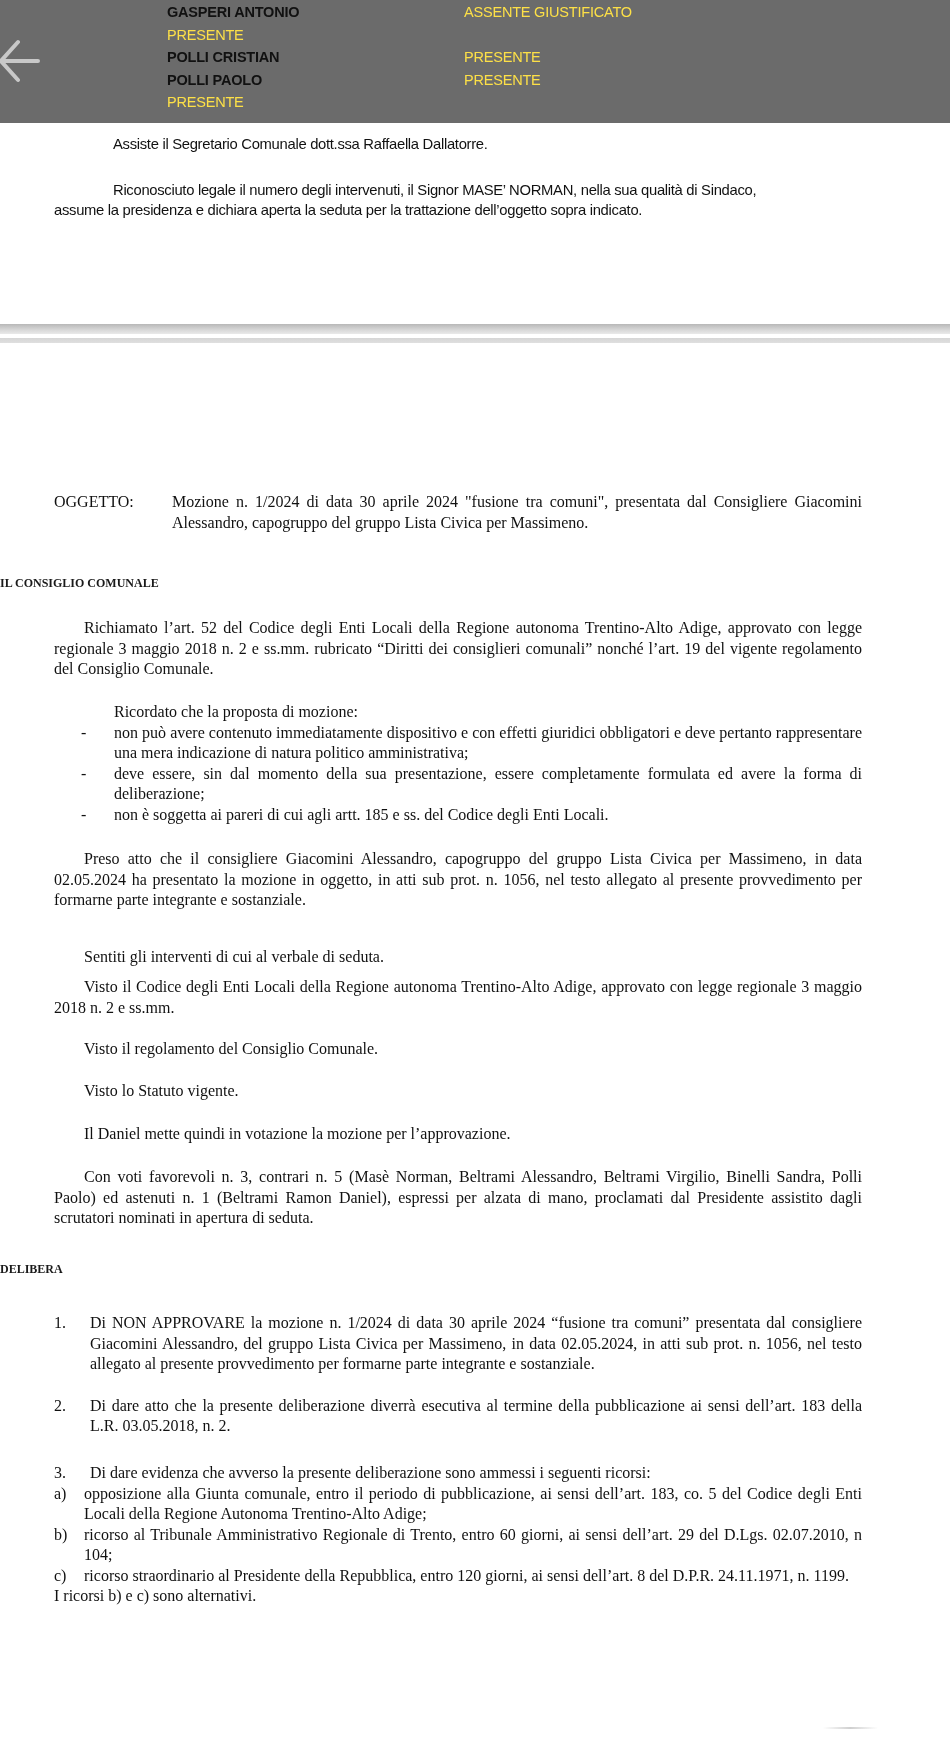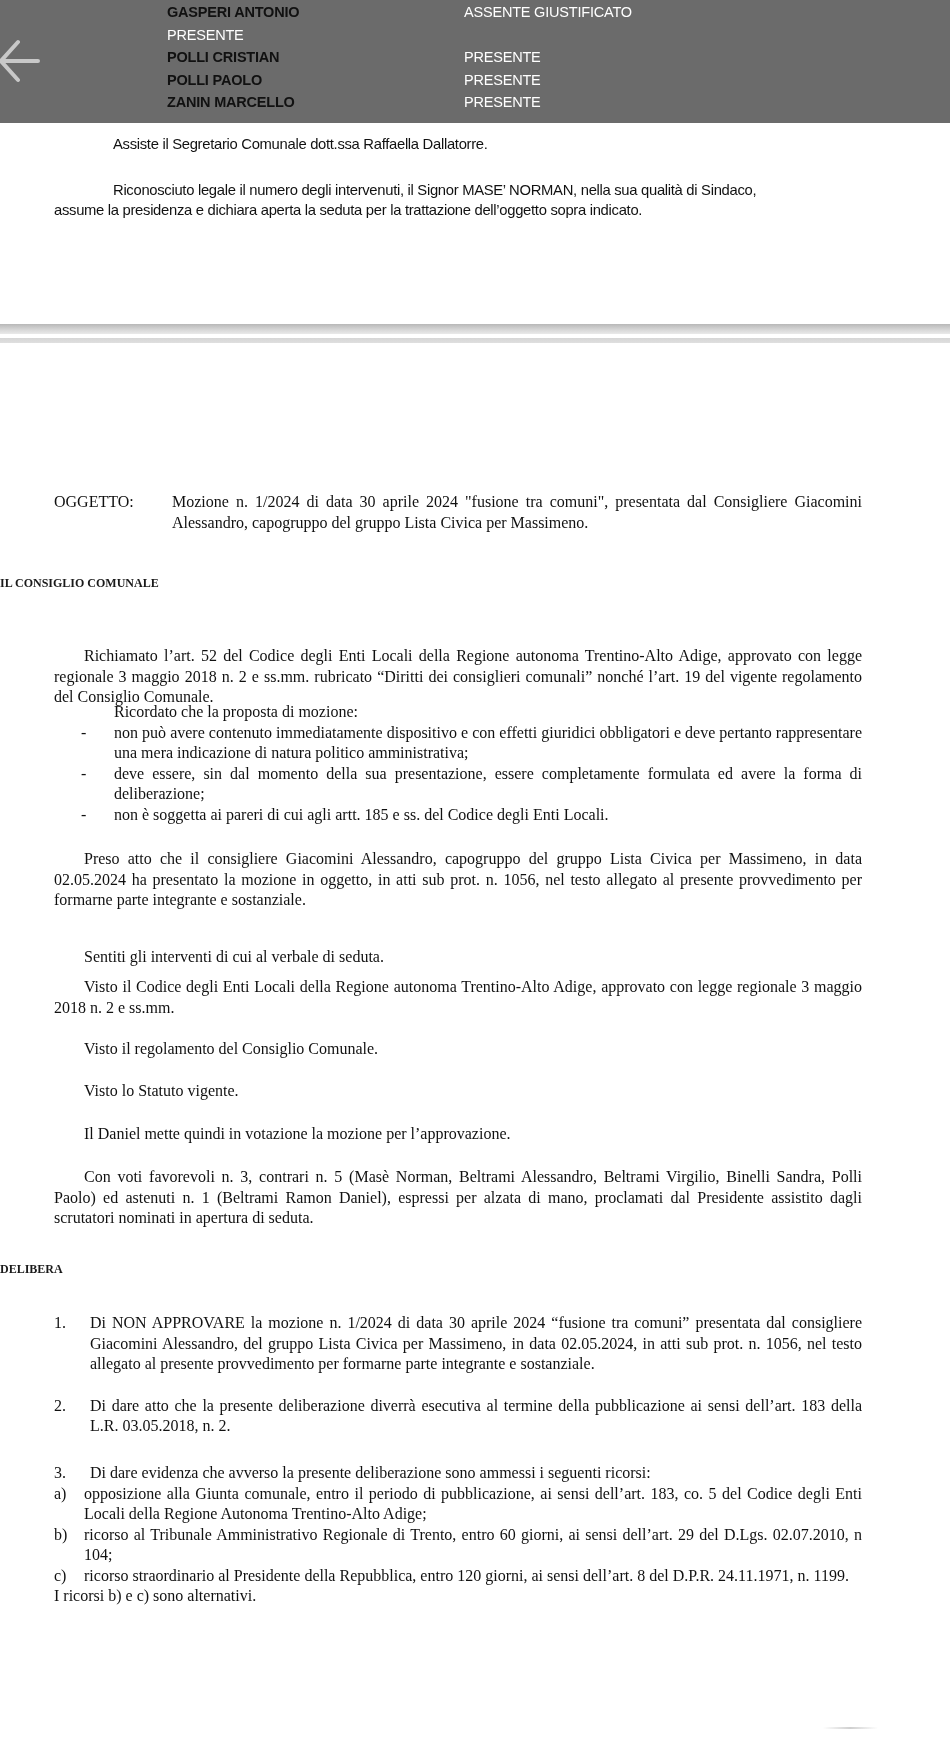--- a/index.html
+++ b/index.html
@@ -15,21 +15,21 @@
     position: absolute; left: 0; top: 38px; width: 44px; height: 46px;
     cursor: pointer;
   }
   .attendance {
     position: absolute; left: 167px; top: 1px;
     font-family: "Liberation Sans", sans-serif; font-size: 14.5px; line-height: 22.5px;
     color: #111;
   }
   .att-row { display: flex; height: 22.5px; }
   .att-name { width: 297px; font-weight: bold; letter-spacing: -0.2px; }
-  .att-status { color: #ffffff; letter-spacing: -0.2px; }
+  .att-status { color: #fde047; letter-spacing: -0.2px; }
 
   
   .sans-block {
     position: absolute; left: 0; width: 950px;
     font-family: "Liberation Sans", sans-serif; font-size: 14.8px; line-height: 20px; color: #111;
     letter-spacing: -0.3px;
   }
   .p-assiste { top: 134px; left: 113px; }
   .p-ricon { top: 180px; left: 54px; width: 830px; }
   .p-ricon .ind { padding-left: 59px; }
@@ -44,21 +44,21 @@
   .doc { position: absolute; left: 54px; width: 808px; font-size: 16px; line-height: 20.5px; color: #111; }
   .justify { text-align: justify; text-align-last: left; }
   .oggetto { top: 492px; display: flex; justify-content: flex-end; }
   .og-label { width: 118px; flex: none; }
   .og-text { width: 690px; }
   .heading { position: absolute; left: 0; width: 944px; text-align: left; font-weight: bold; font-size: 12px; }
   .h1 { top: 576px; }
   .h2 { top: 1262px; }
 
   .para { text-indent: 30px; }
-  .p1 { top: 618px; margin-top: 28px; }
+  .p1 { top: 618px; }
   .ricordato { top: 702px; left: 54px; width: 808px; }
   .ricordato .intro { padding-left: 60px; }
   .bullet { display: flex; }
   .bullet .dash { width: 60px; flex: none; padding-left: 27px; }
   .bullet .btxt { flex: 1; }
   .p2 { top: 849px; }
   .p3 { top: 947px; }
   .p4 { top: 977px; }
   .p5 { top: 1039px; }
   .p6 { top: 1081px; }
@@ -96,21 +96,20 @@
     </div>
     <div class="att-row">
       <span class="att-name">POLLI CRISTIAN</span>
       <span class="att-status">PRESENTE</span>
     </div>
     <div class="att-row">
       <span class="att-name">POLLI PAOLO</span>
       <span class="att-status">PRESENTE</span>
     </div>
     <div class="att-row">
-      <span class="att-name">ZANIN MARCELLO</span>
       <span class="att-status">PRESENTE</span>
     </div>
   </div>
 </div>
 
 <div class="sans-block p-assiste">Assiste il Segretario Comunale dott.ssa Raffaella Dallatorre.</div>
 <div class="sans-block p-ricon">
   <div class="ind">Riconosciuto legale il numero degli intervenuti, il Signor MASE’ NORMAN, nella sua qualità di Sindaco,</div>
   <div>assume la presidenza e dichiara aperta la seduta per la trattazione dell’oggetto sopra indicato.</div>
 </div>

